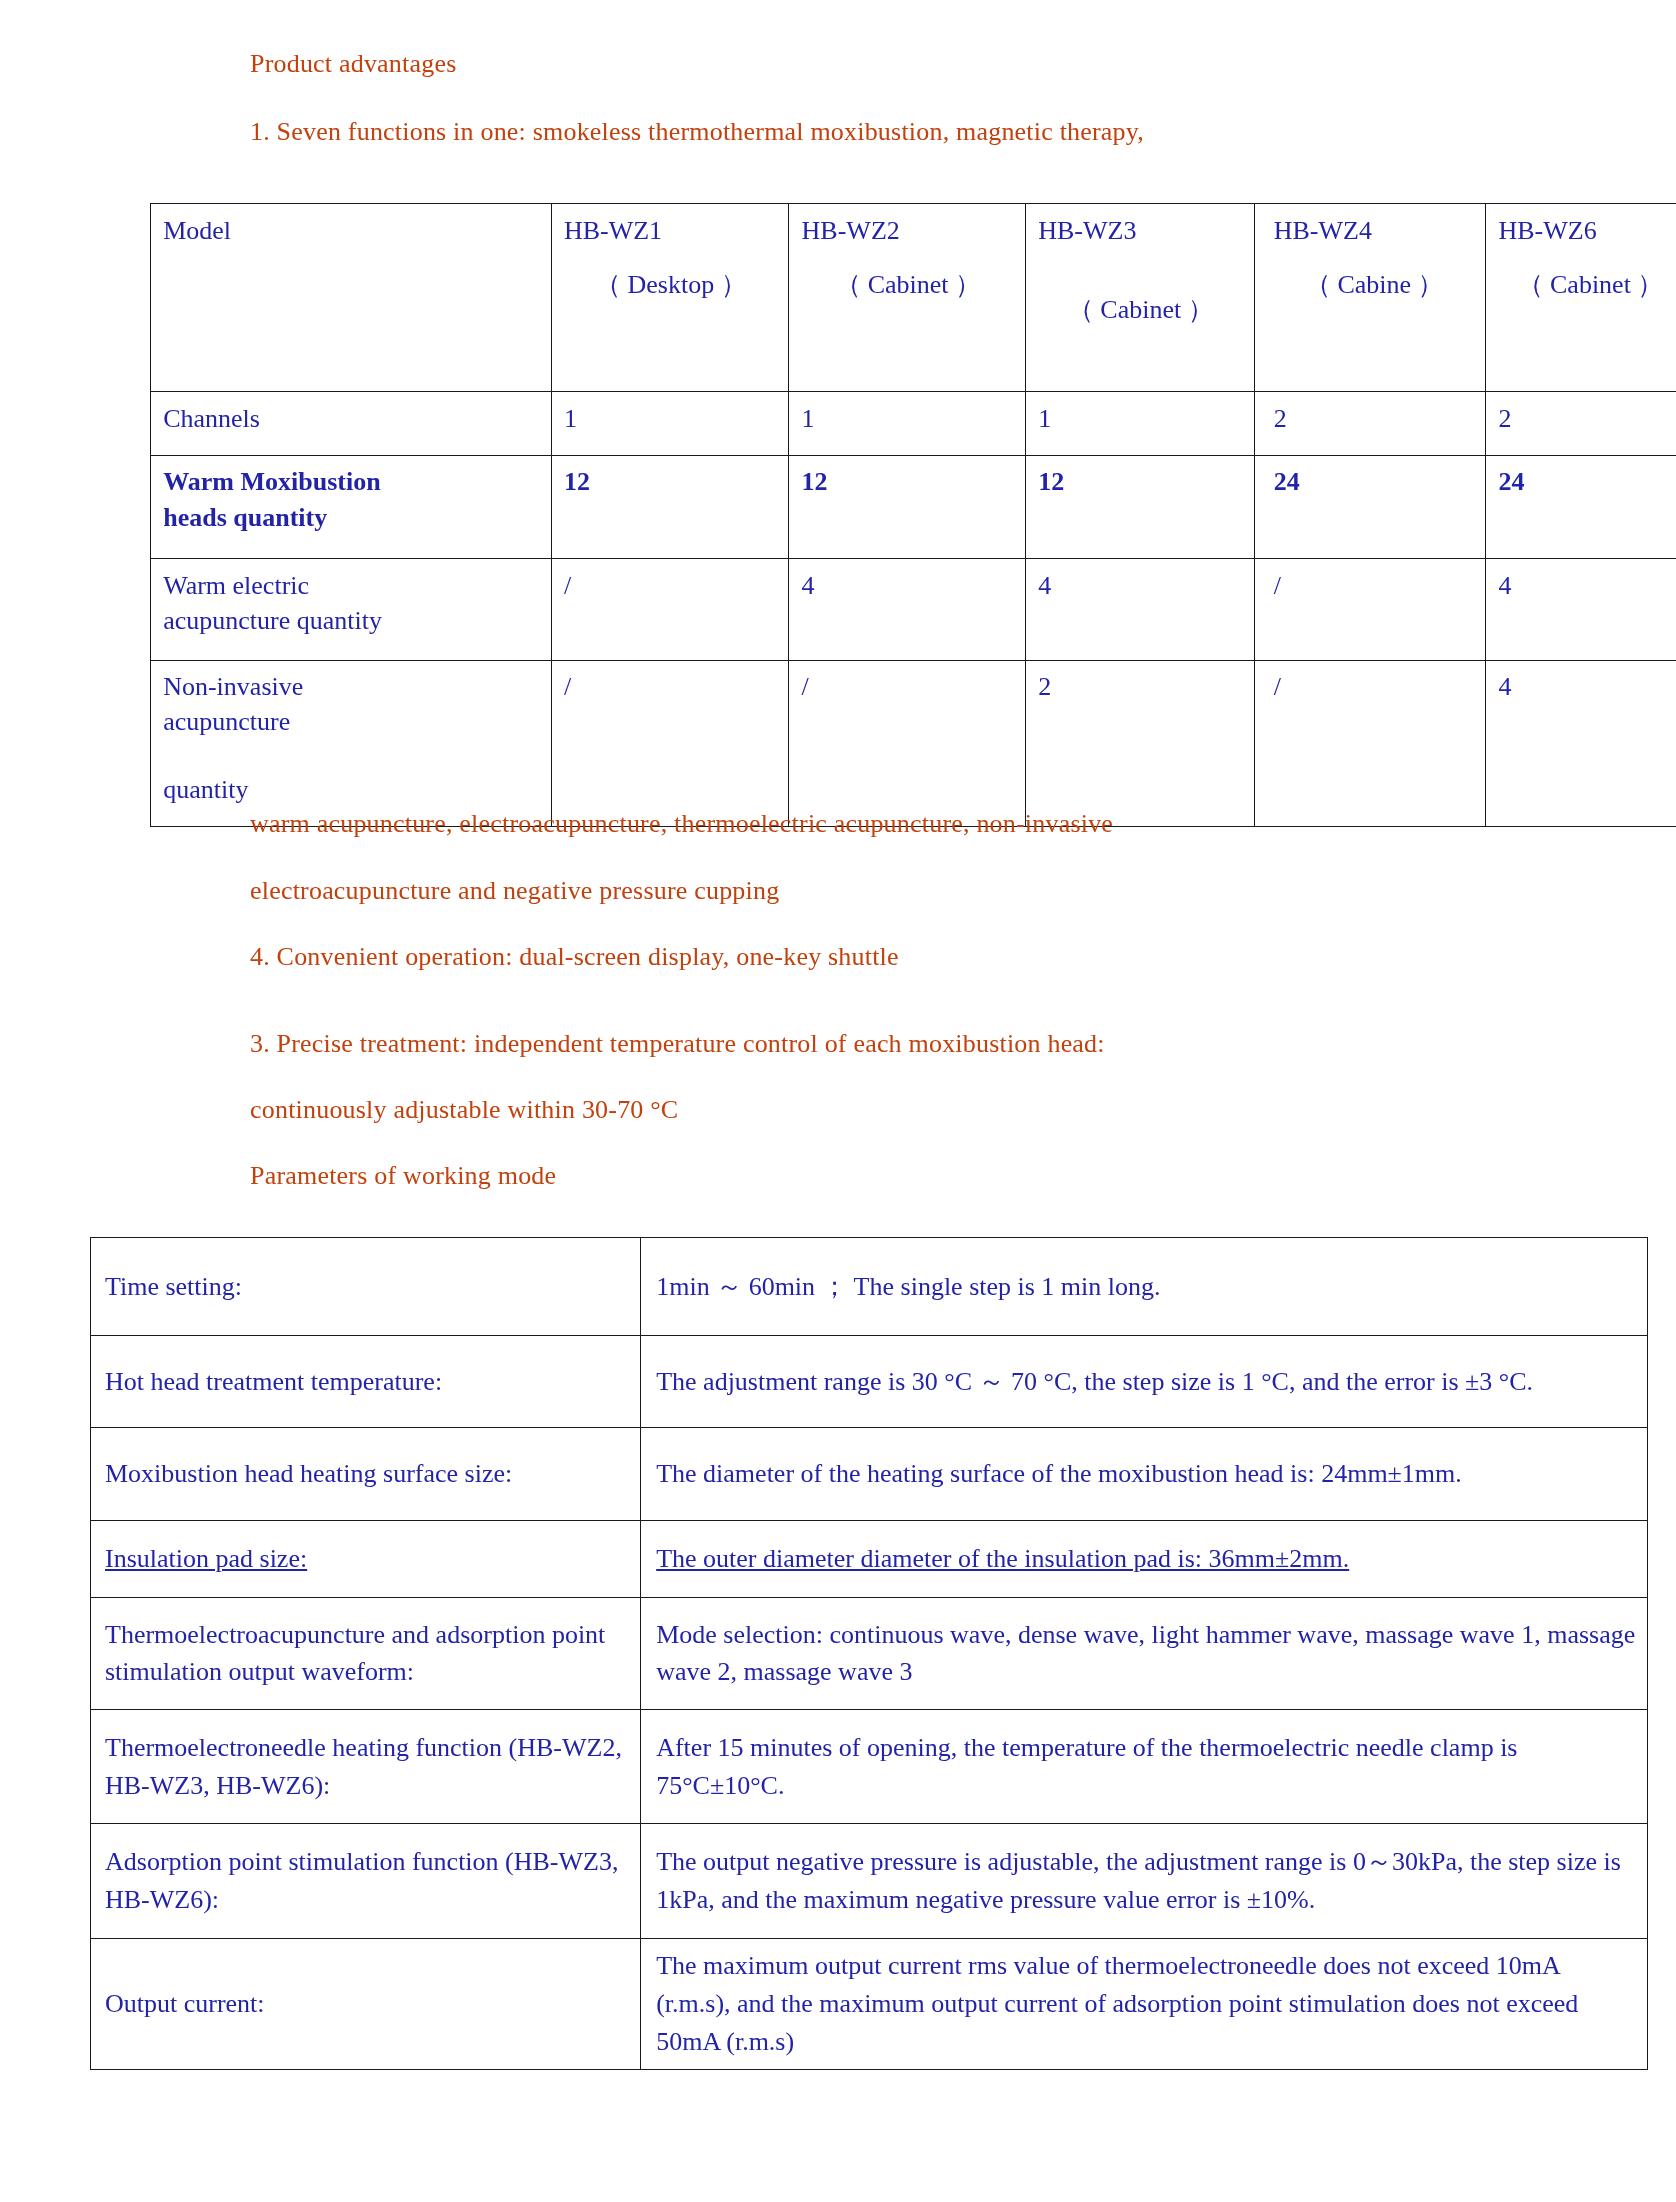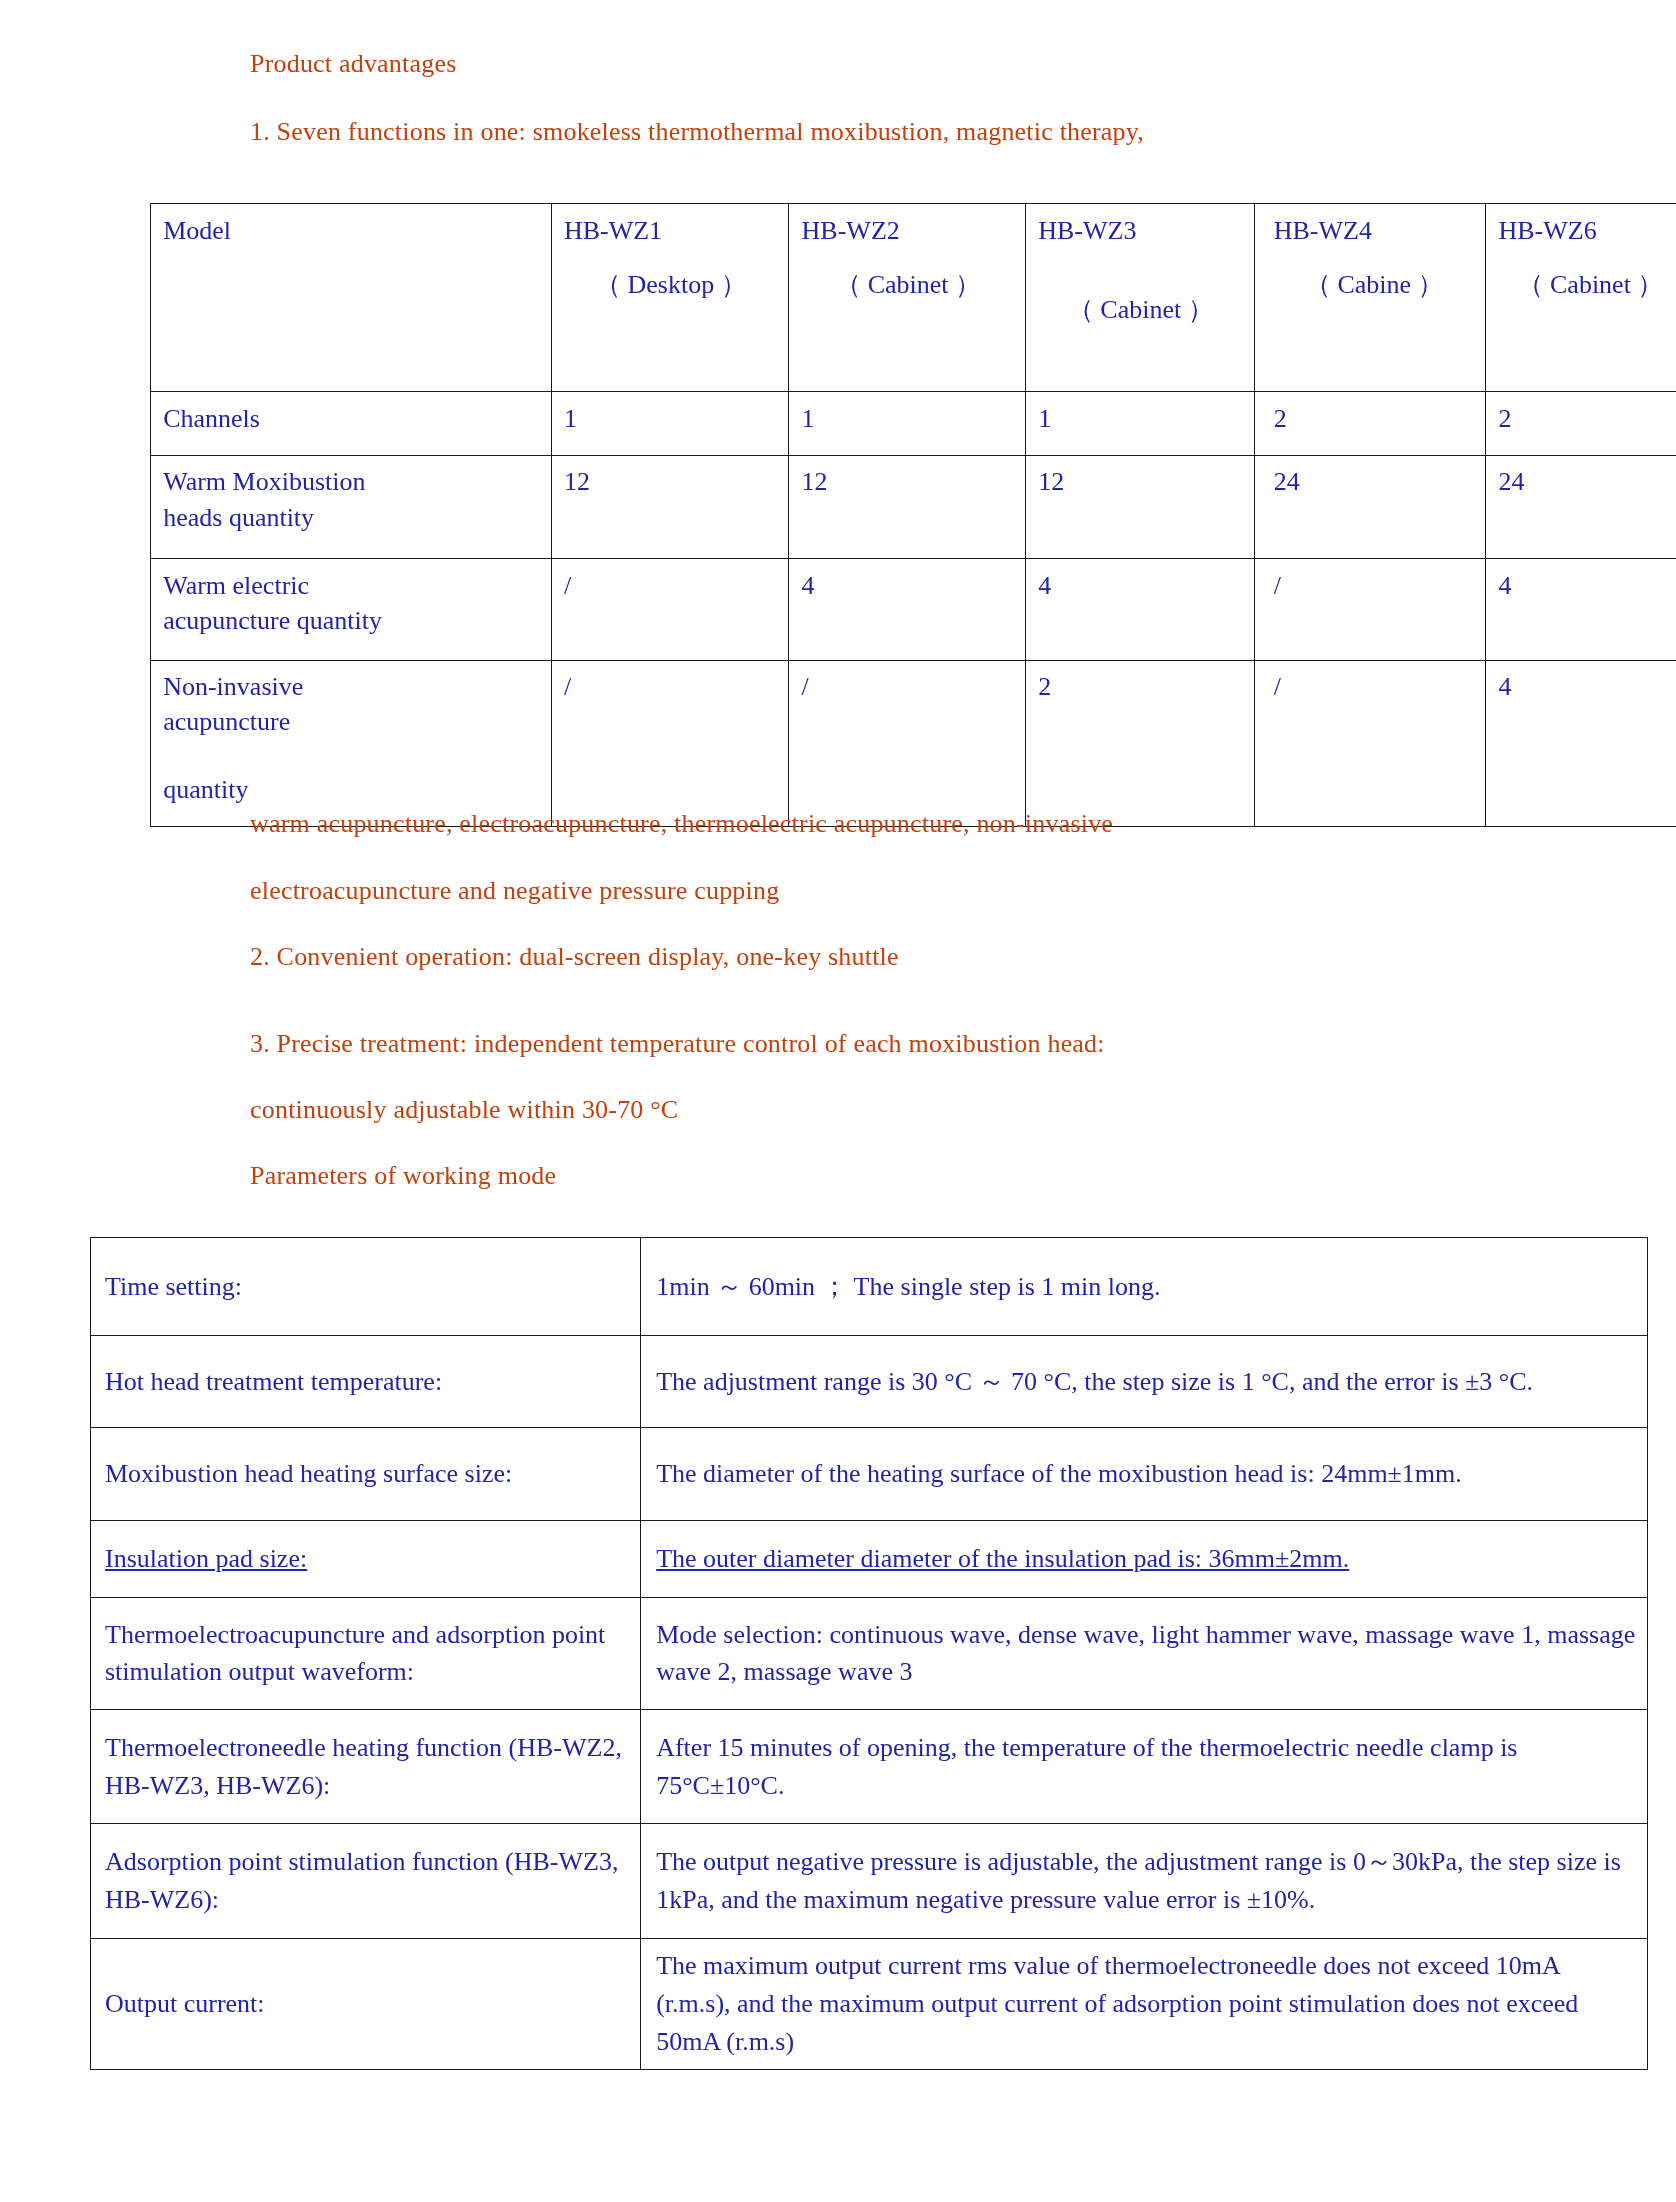--- a/index.html
+++ b/index.html
@@ -59,21 +59,21 @@
   #models-table .c1 { width: 214px; }
   #models-table .c2 { width: 213px; }
   #models-table .c3 { width: 205px; }
   #models-table .c4 { width: 201px; padding-left: 19px; }
   #models-table .c5 { width: 184px; }
   #models-table .hdr-cell { height: 170px; }
   #models-table .hdr-cell .l1 { display:block; }
   #models-table .hdr-cell .l2 { display:block; margin-top: 19px; text-align:center; }
   #models-table .hdr-cell .l2.shift { margin-top: 44px; }
   #models-table .row-channels td { height: 45px; }
-  #models-table .row-warmmox td { height: 85px; }
+  #models-table .row-warmmox td { height: 85px; font-weight: bold; }
   #models-table .row-warmel td { height: 83px; }
   #models-table .row-noninv td { height: 148px; margin-top: 36px; }
   #models-table .nowrapline { display:block; }
   #models-table .gapline { display:block; height: 33px; }
 
   
   #params-table {
     position: absolute;
     left: 90px;
     top: 1237px;
@@ -181,21 +181,21 @@
         <td class="c4">/</td>
         <td class="c5">4</td>
       </tr>
     </tbody>
   </table>
 
   <div class="abs para" style="left:250px; top:811px;">warm acupuncture, electroacupuncture, thermoelectric acupuncture, non-invasive</div>
 
   <div class="abs para" style="left:250px; top:878px;">electroacupuncture and negative pressure cupping</div>
 
-  <div class="abs para" style="left:250px; top:944px;">2. Convenient operation: dual-screen display, one-key shuttle</div>
+  <div class="abs para" style="left:250px; top:944px;">4. Convenient operation: dual-screen display, one-key shuttle</div>
 
   <div class="abs para" style="left:250px; top:1031px;">3. Precise treatment: independent temperature control of each moxibustion head:</div>
 
   <div class="abs para" style="left:250px; top:1097px;">continuously adjustable within 30-70 °C</div>
 
   <div class="abs para" style="left:250px; top:1163px;">Parameters of working mode</div>
 
   <table id="params-table">
     <tbody>
       <tr class="r1">

